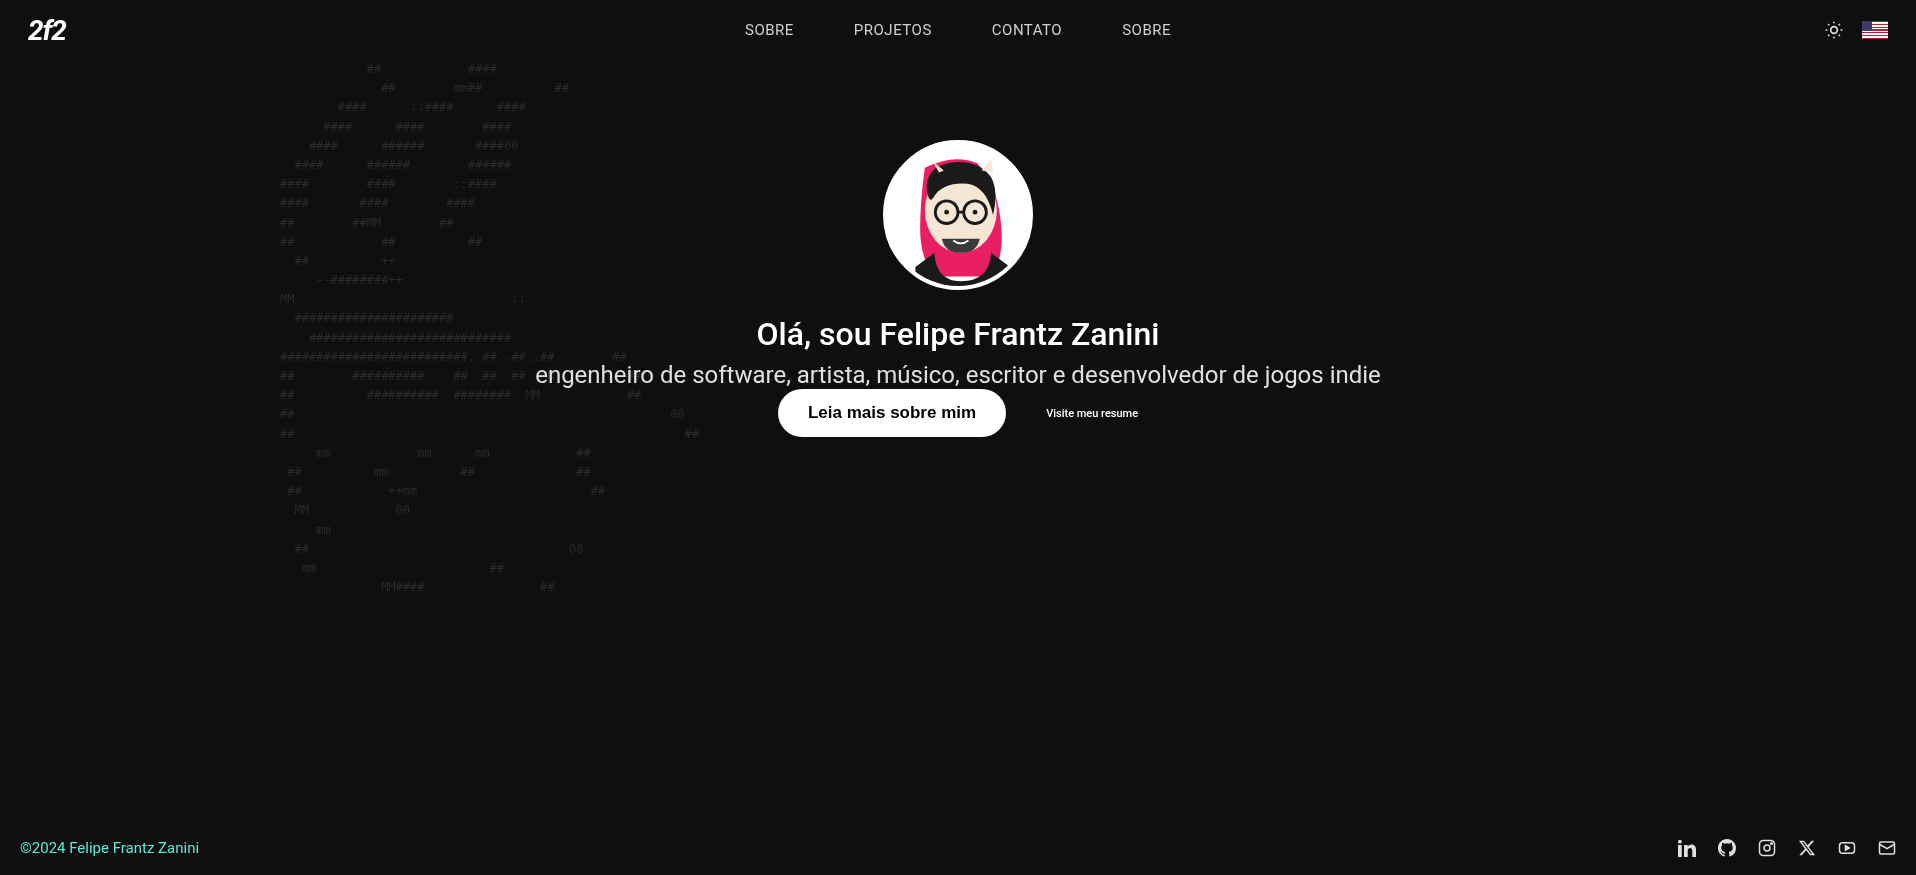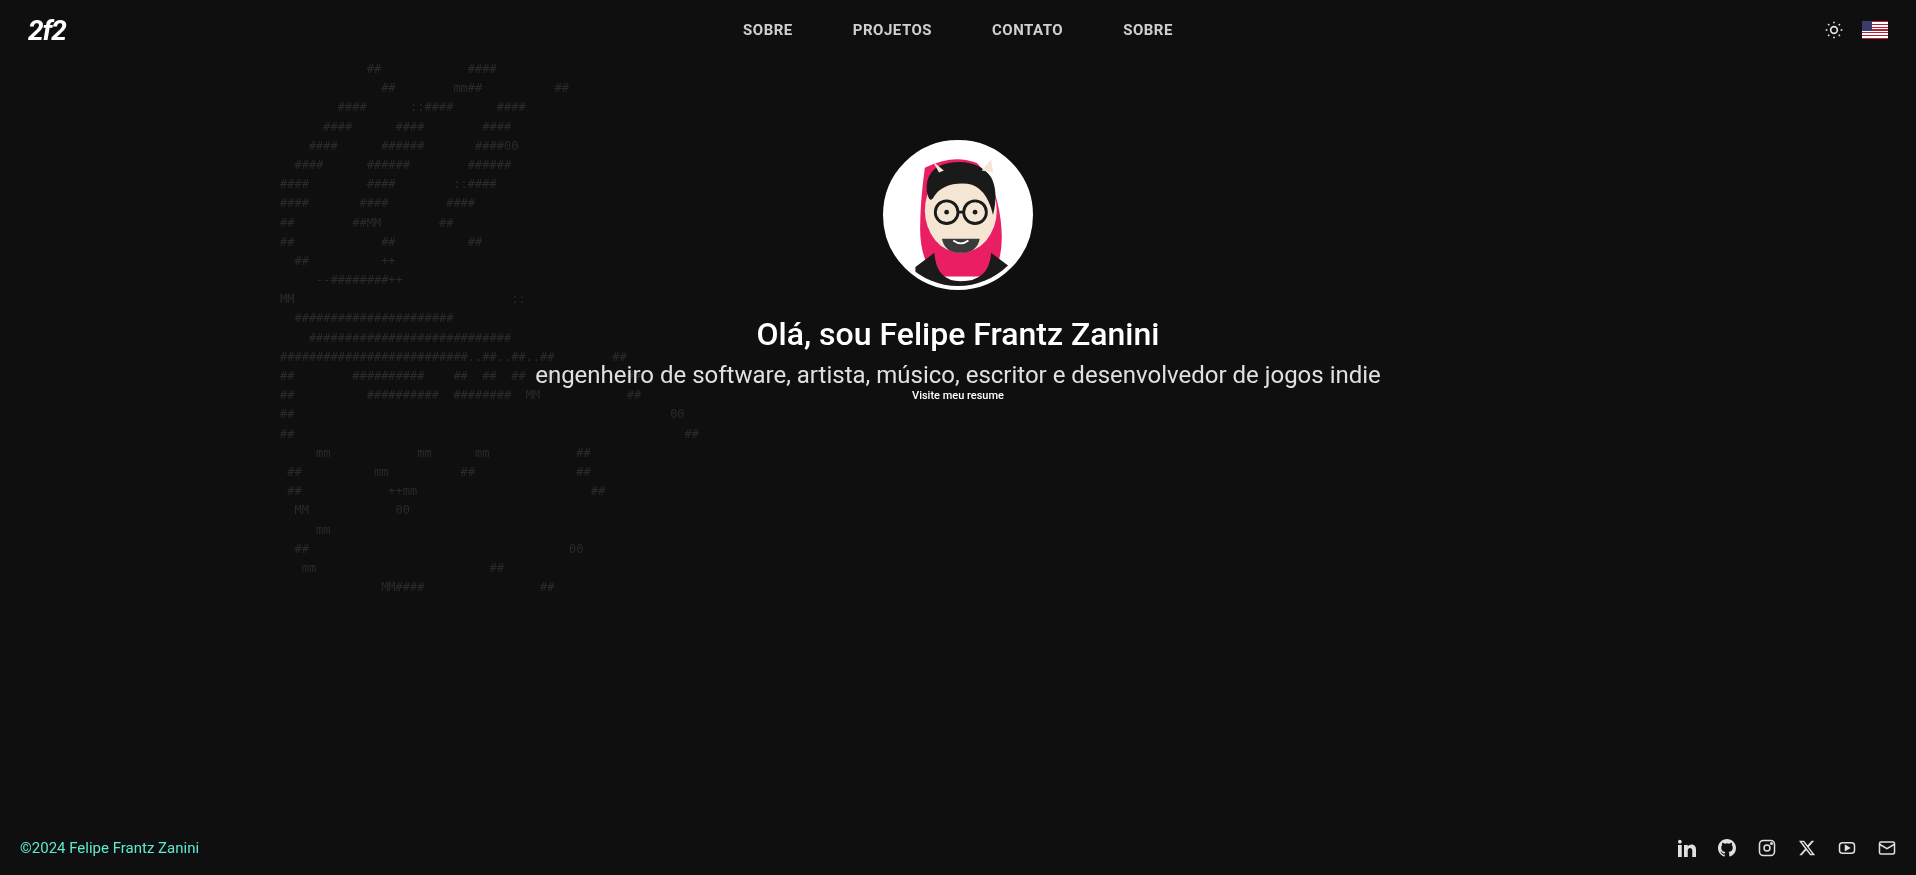--- a/index.html
+++ b/index.html
@@ -29,21 +29,21 @@
 .nav {
   display: flex;
   gap: 60px;
   position: absolute;
   left: 50%;
   transform: translateX(-50%);
 }
 .nav-item {
   color: #d0d0d0;
   font-size: 15px;
-  font-weight: 700;
+  font-weight: 400;
   letter-spacing: 0.5px;
   cursor: pointer;
 }
 .header-right {
   display: flex;
   align-items: center;
   gap: 18px;
 }
 .theme-toggle { cursor: pointer; display:flex; align-items:center; }
 .flag {
@@ -227,20 +227,21 @@
       <circle cx="93" cy="72" r="2.5" fill="#1a1a1a"></circle>
       <path d="M 58 100 Q 78 100 98 100 Q 95 115 78 115 Q 61 115 58 100 Z" fill="#3a3a3a"></path>
       <path d="M 70 102 Q 78 108 86 102" fill="none" stroke="#fff" stroke-width="2"></path>
       <path d="M 55 30 L 48 18 L 60 28 Z" fill="#f5e6d3"></path>
       <path d="M 100 28 L 110 16 L 112 30 Z" fill="#f5e6d3"></path>
     </svg>
   </div>
   <h1 class="title">Olá, sou Felipe Frantz Zanini</h1>
   <p class="subtitle">engenheiro de software, artista, músico, escritor e desenvolvedor de jogos indie</p>
   <div class="cta">
+    <button class="btn-primary">Leia mais sobre mim</button>
     <a class="link-secondary">Visite meu resume</a>
   </div>
 </section>
 
 <footer class="footer">
   <div class="copyright">©2024 Felipe Frantz Zanini</div>
   <div class="socials">
     <a class="social-icon">
       <svg viewBox="0 0 24 24" fill="#e0e0e0">
           <path d="M4.98 3.5C4.98 4.88 3.87 6 2.5 6S.02 4.88.02 3.5 1.13 1 2.5 1s2.48 1.12 2.48 2.5zM5 8H0v16h5V8zm7.98 0H8v16h5v-8.4c0-4.67 6-5.05 6 0V24h5V13.87c0-8.14-8.78-7.85-11.02-3.84V8z"></path>

